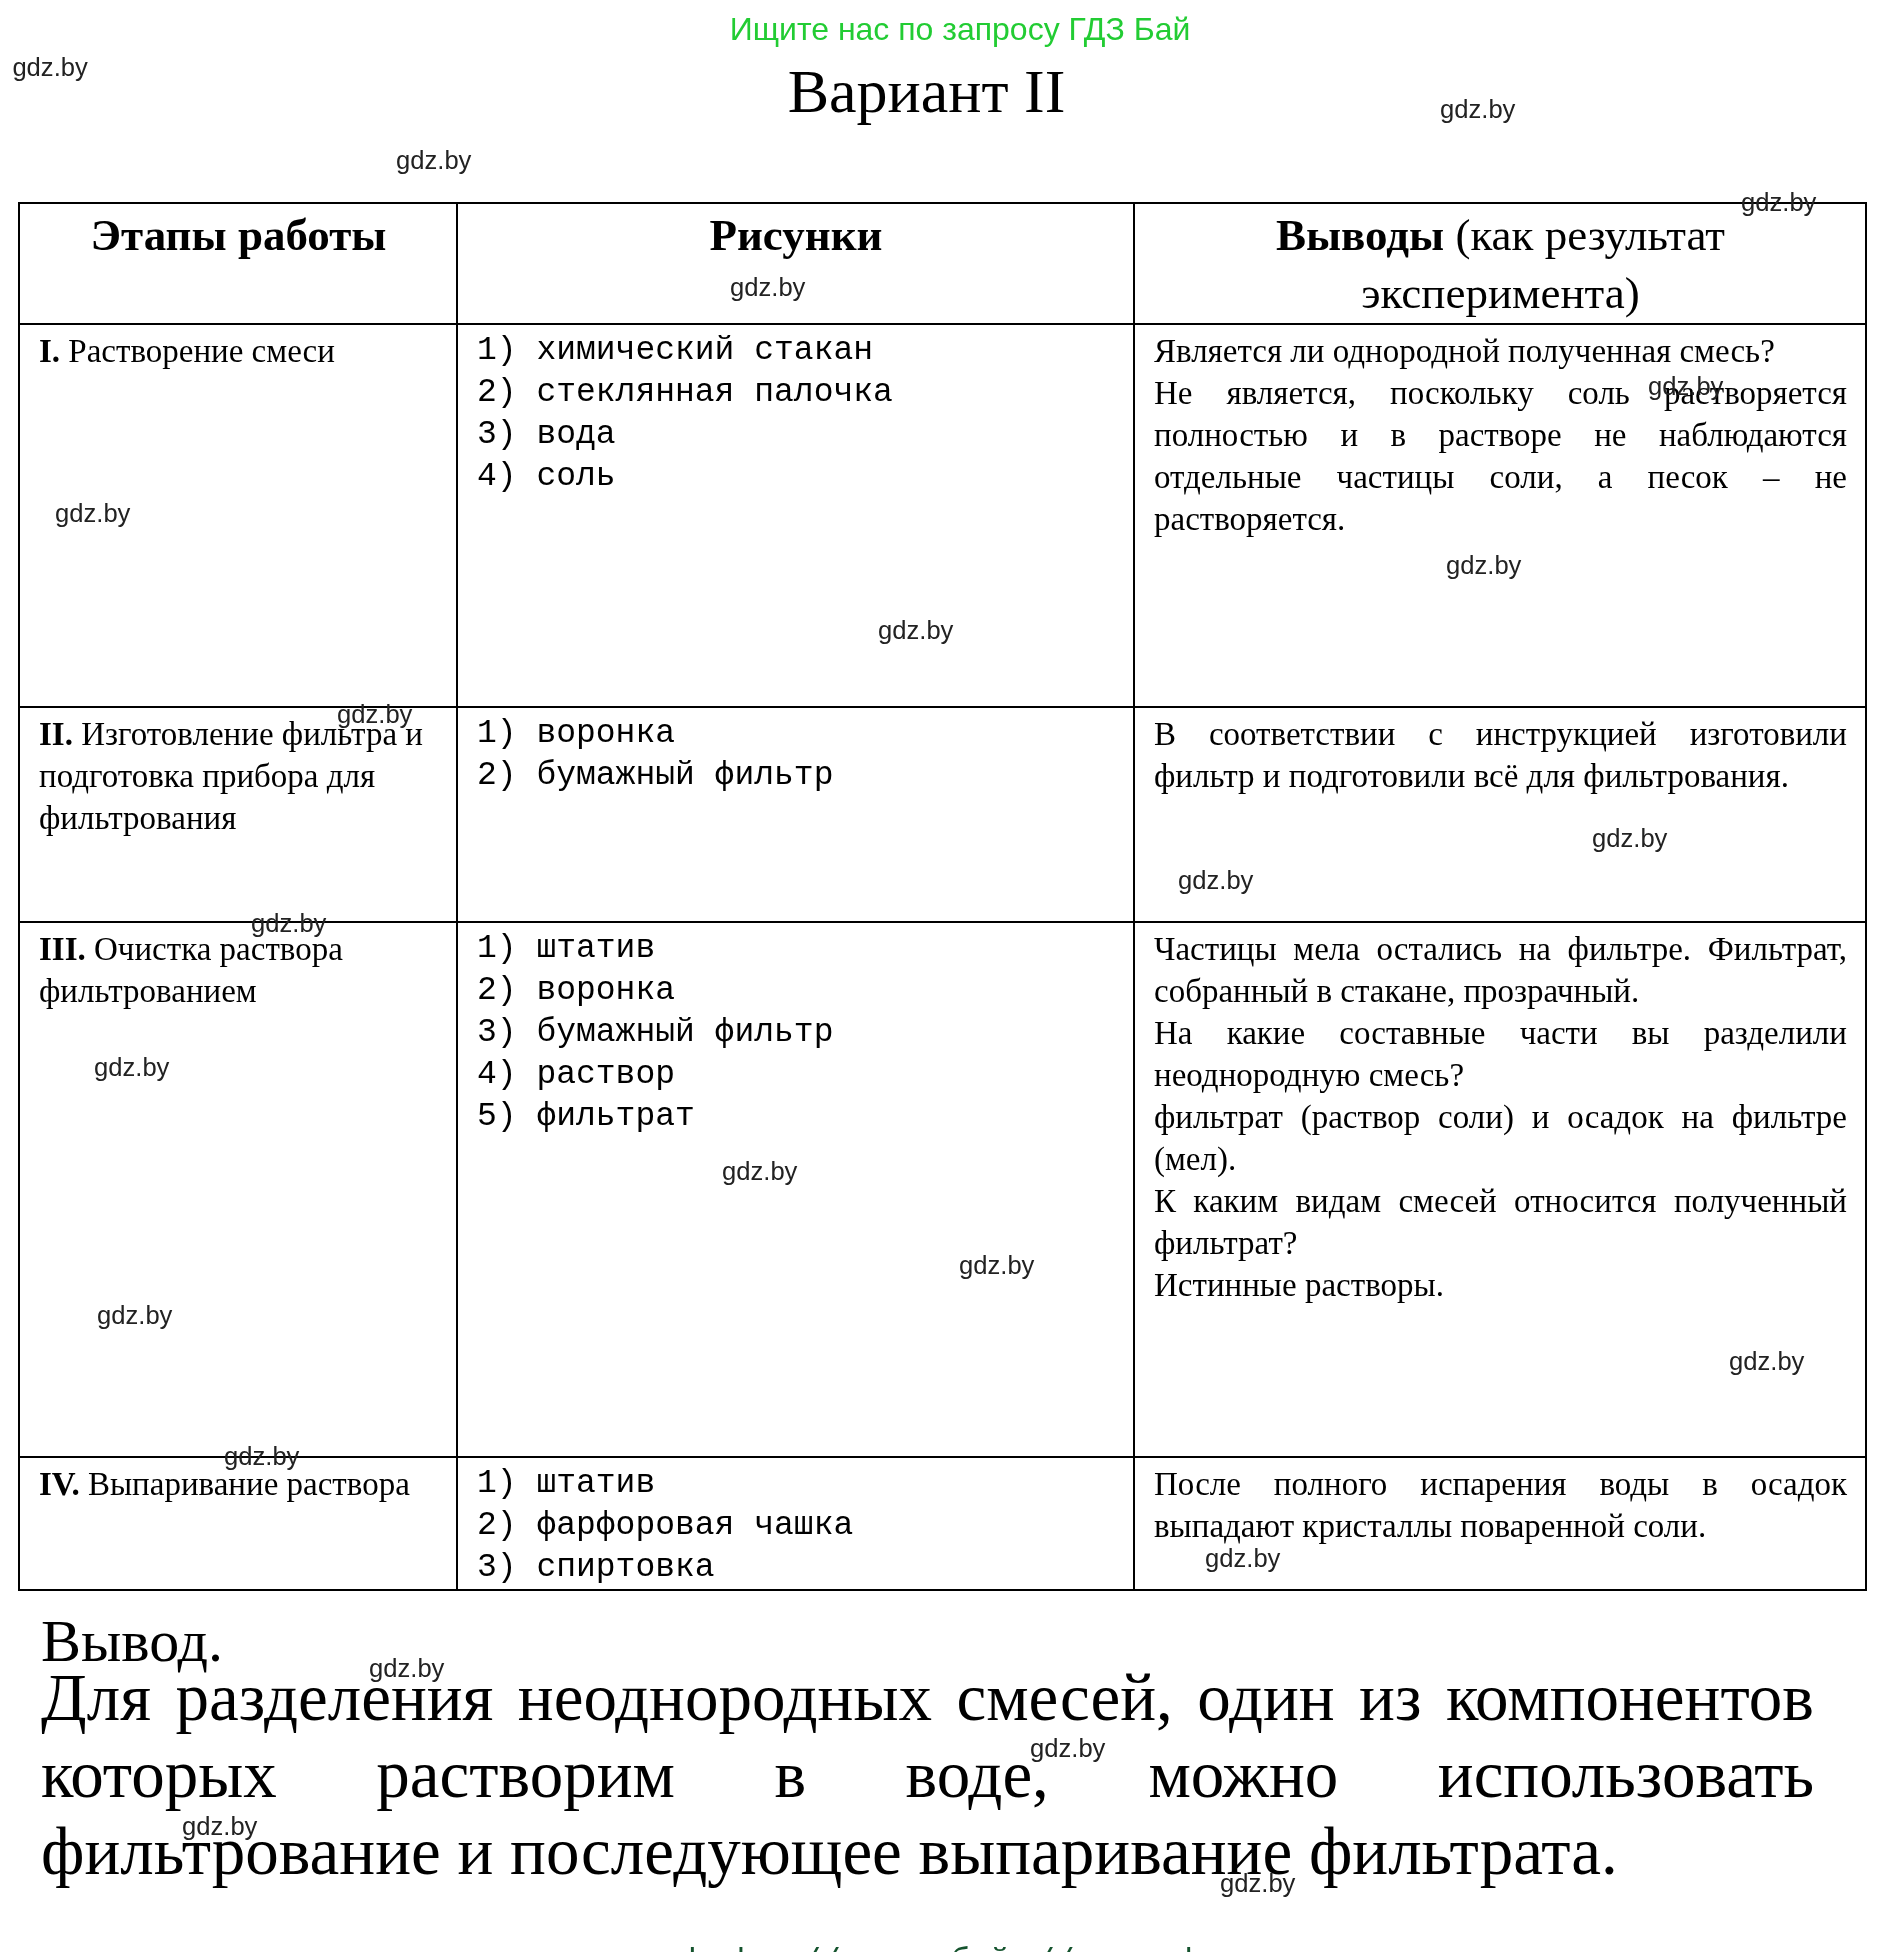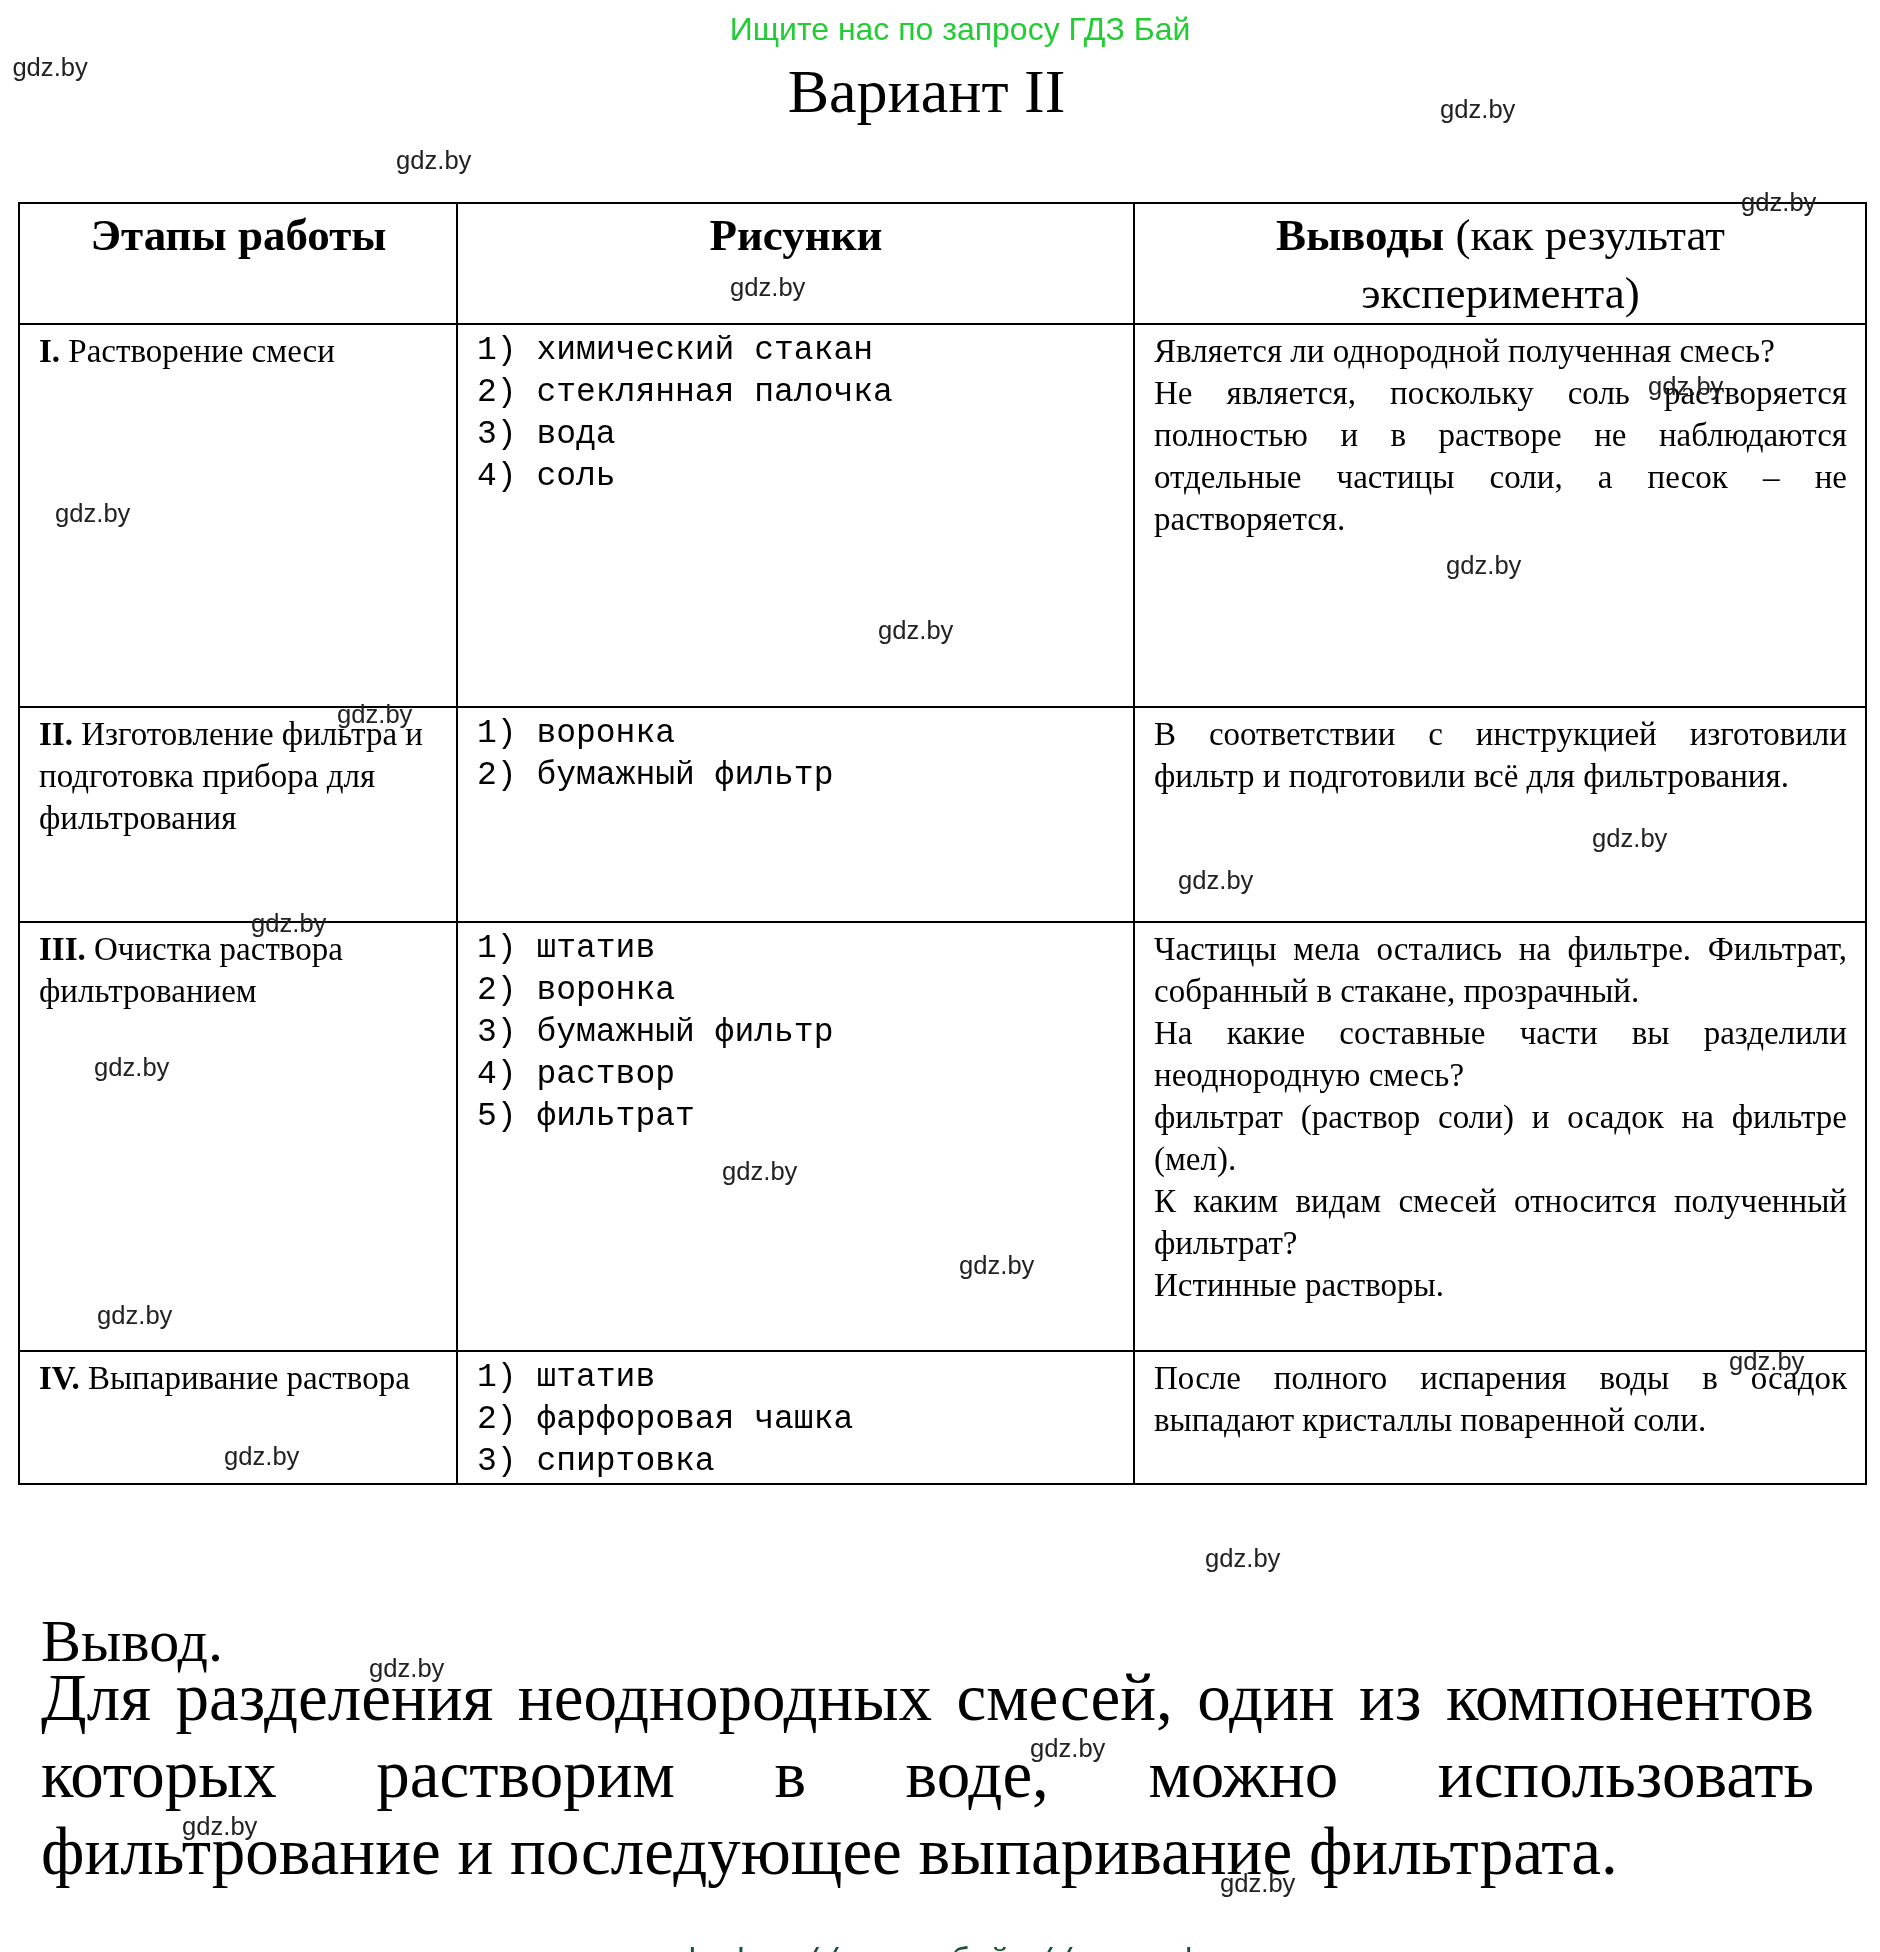--- a/index.html
+++ b/index.html
@@ -4,21 +4,21 @@
 <style>
   html, body { margin:0; padding:0; background:#ffffff; }
   body { width:1881px; height:1952px; position:relative; overflow:hidden; font-family:"Liberation Serif", serif; color:#000; }
   .banner { position:absolute; left:0; width:1872px; top:12px; text-align:center; font-family:"Liberation Sans", sans-serif; font-size:32px; color:#22cc33; line-height:35px;padding-left:24px; }
   .title { position:absolute; left:0; width:1853px; top:56px; text-align:center; font-size:62px; line-height:71px; }
   table.main { position:absolute; left:17.6px; top:202px; width:1847px; border-collapse:collapse; table-layout:fixed; }
   table.main td, table.main th { border:2.6px solid #000; vertical-align:top; font-size:33px; line-height:42px; padding:5.3px 17.6px 0 19.4px; font-weight:normal; }
   table.main th { font-weight:bold; font-size:45px; line-height:58px; text-align:center; padding-top:2px; }
   table.main th .normal { font-weight:normal; }
   .c1 { width:438px; } .c2 { width:677px; } .c3 { width:732px; }
-  tr.h { height:121px; } tr.r1 { height:383px; } tr.r2 { height:215px; } tr.r3 { height:429px; } tr.r4 { height:130px; }
+  tr.h { height:121px; } tr.r1 { height:383px; } tr.r2 { height:215px; } tr.r3 { height:535px; } tr.r4 { height:130px; }
   .just { text-align:justify; text-align-last:left; }
   .line { display:block;font-family:Liberation Mono, monospace; }
   .num { font-weight:bold; }
   .vyvod-h { position:absolute; left:41px; top:1606px; font-size:60px; font-weight:normal; line-height:71px; }
   .vyvod-p { position:absolute; left:41px; top:1659px; width:1773px; font-size:67px; line-height:77px; text-align:justify; text-align-last:left; }
   .footer { position:absolute; left:0; width:1881px; top:1944px; text-align:center; font-family:Liberation Mono, monospace; font-size:33px; color:#14532d; line-height:37px; word-spacing:5.3px; }
   .wm { position:absolute; font-family:"Liberation Sans", sans-serif; font-size:25.6px; color:#222; line-height:28px; }
 </style>
 </head>
 <body>

